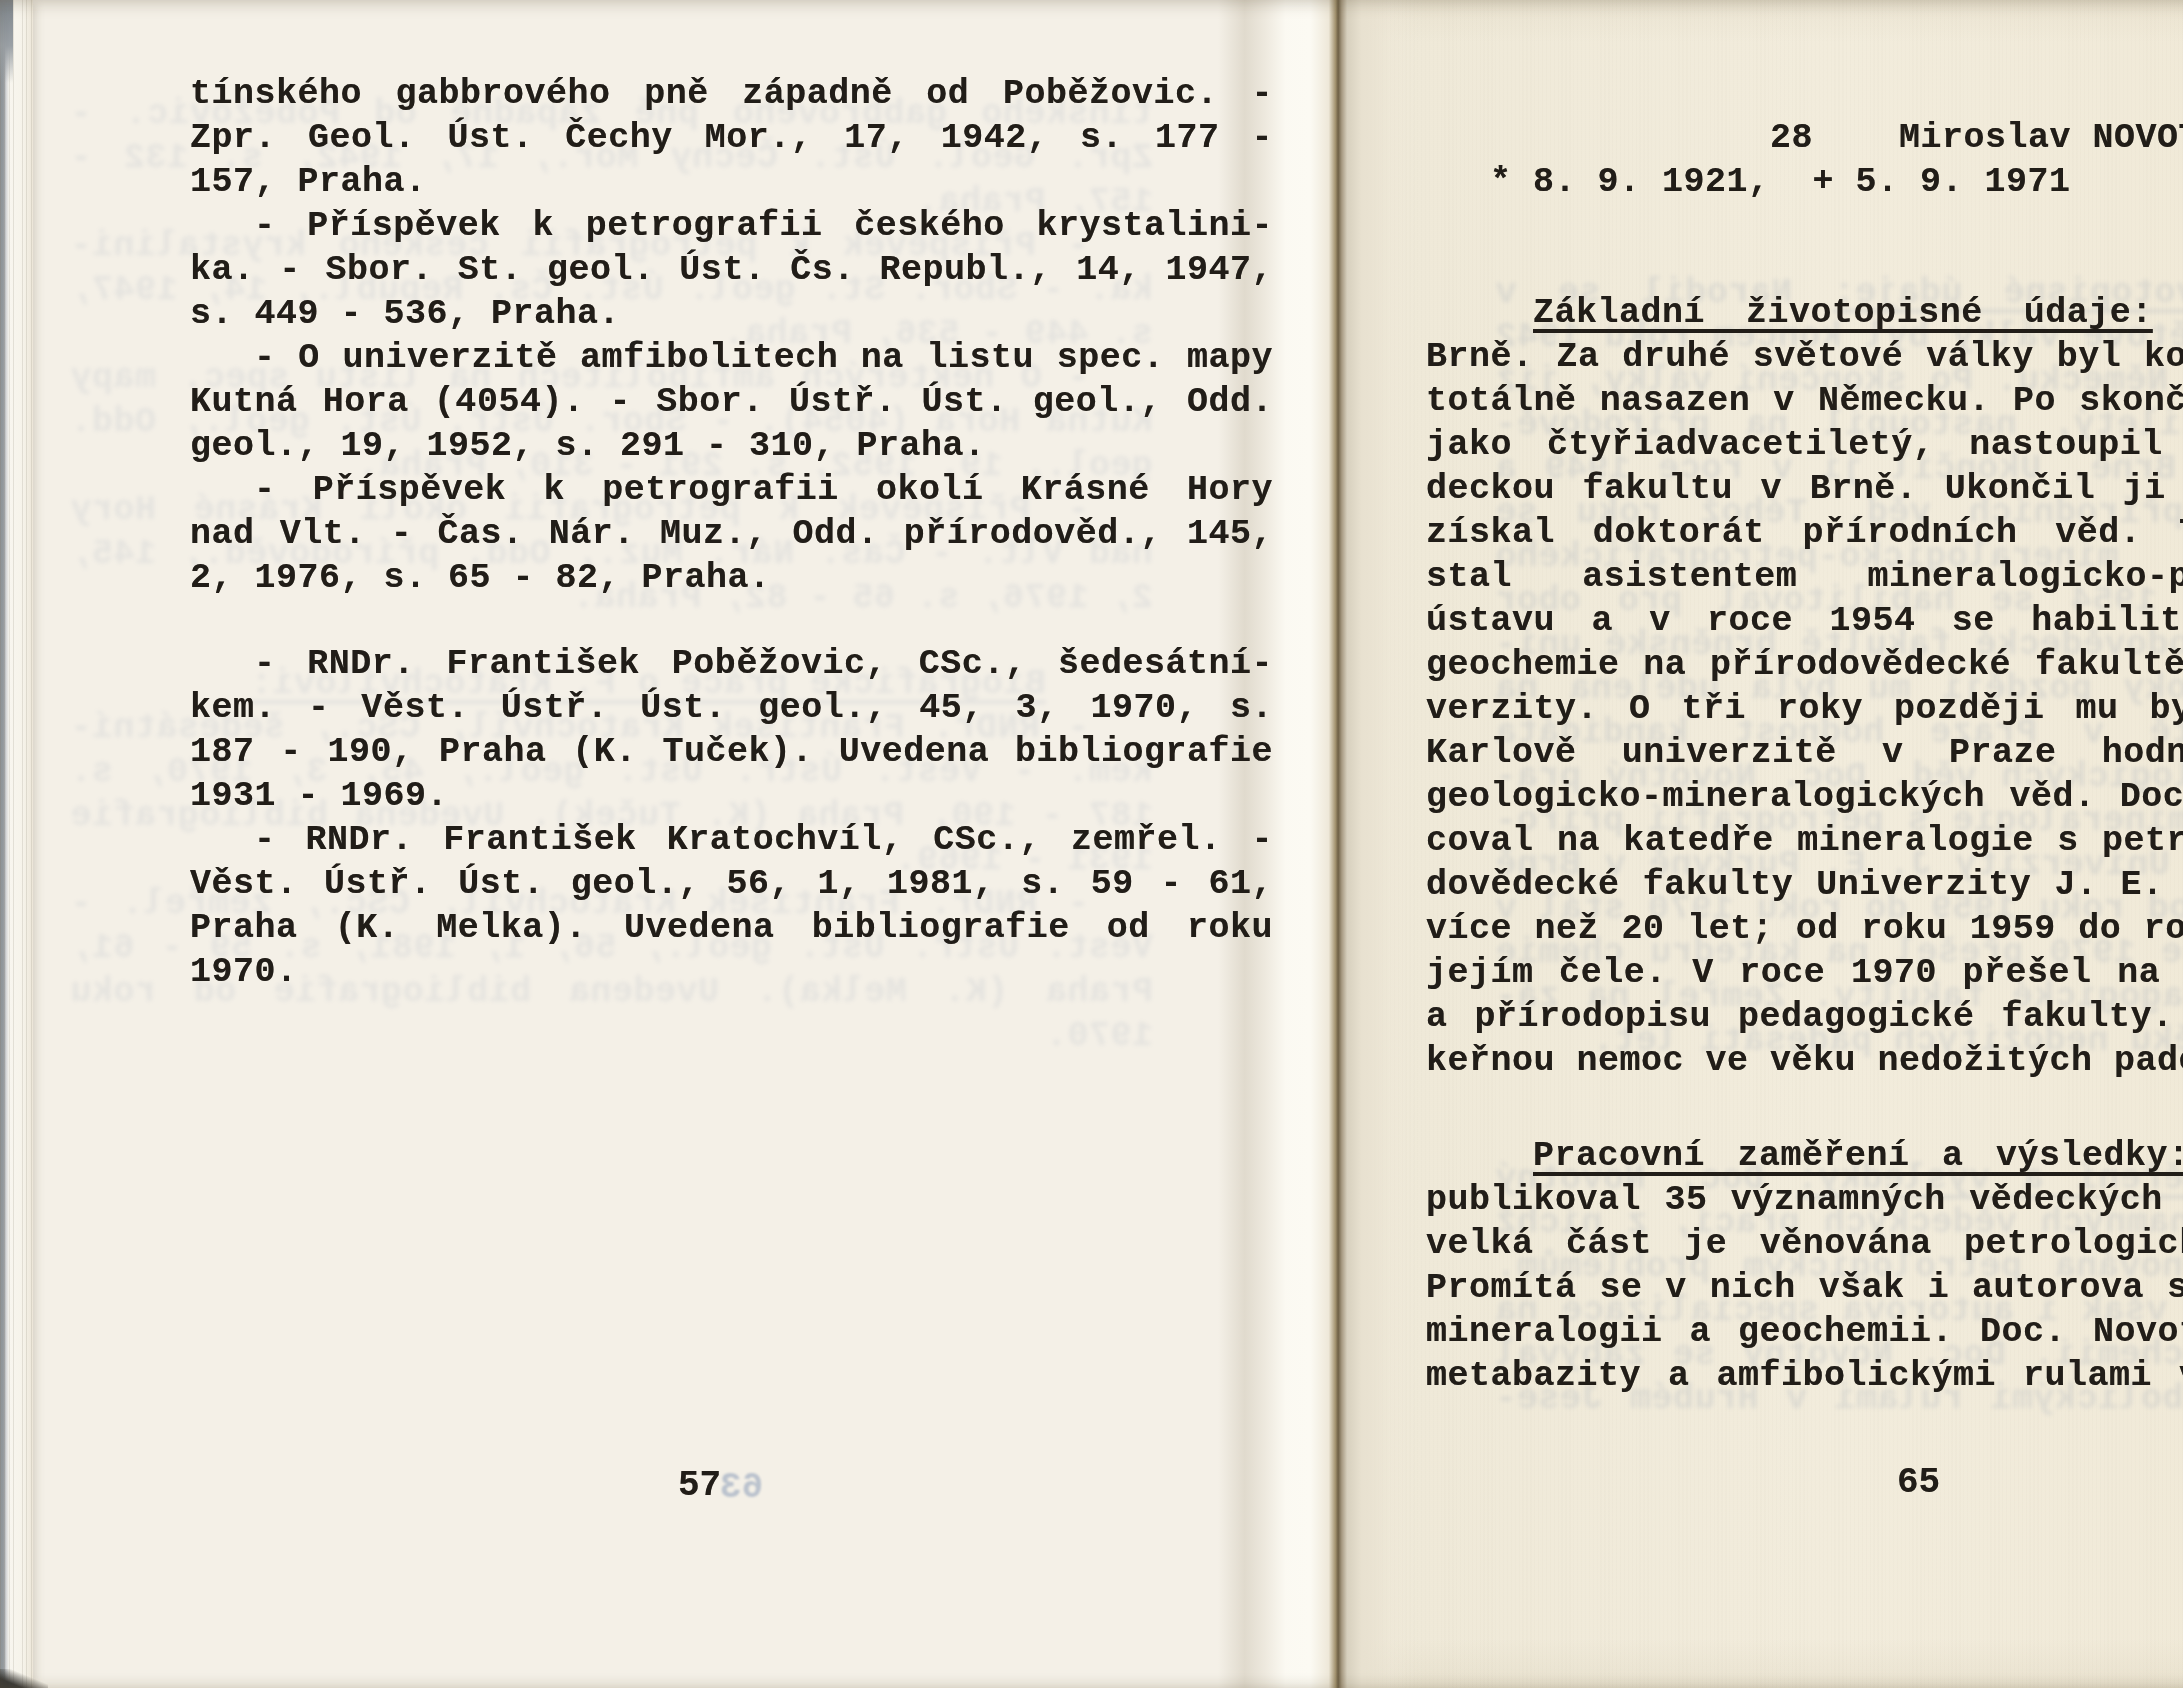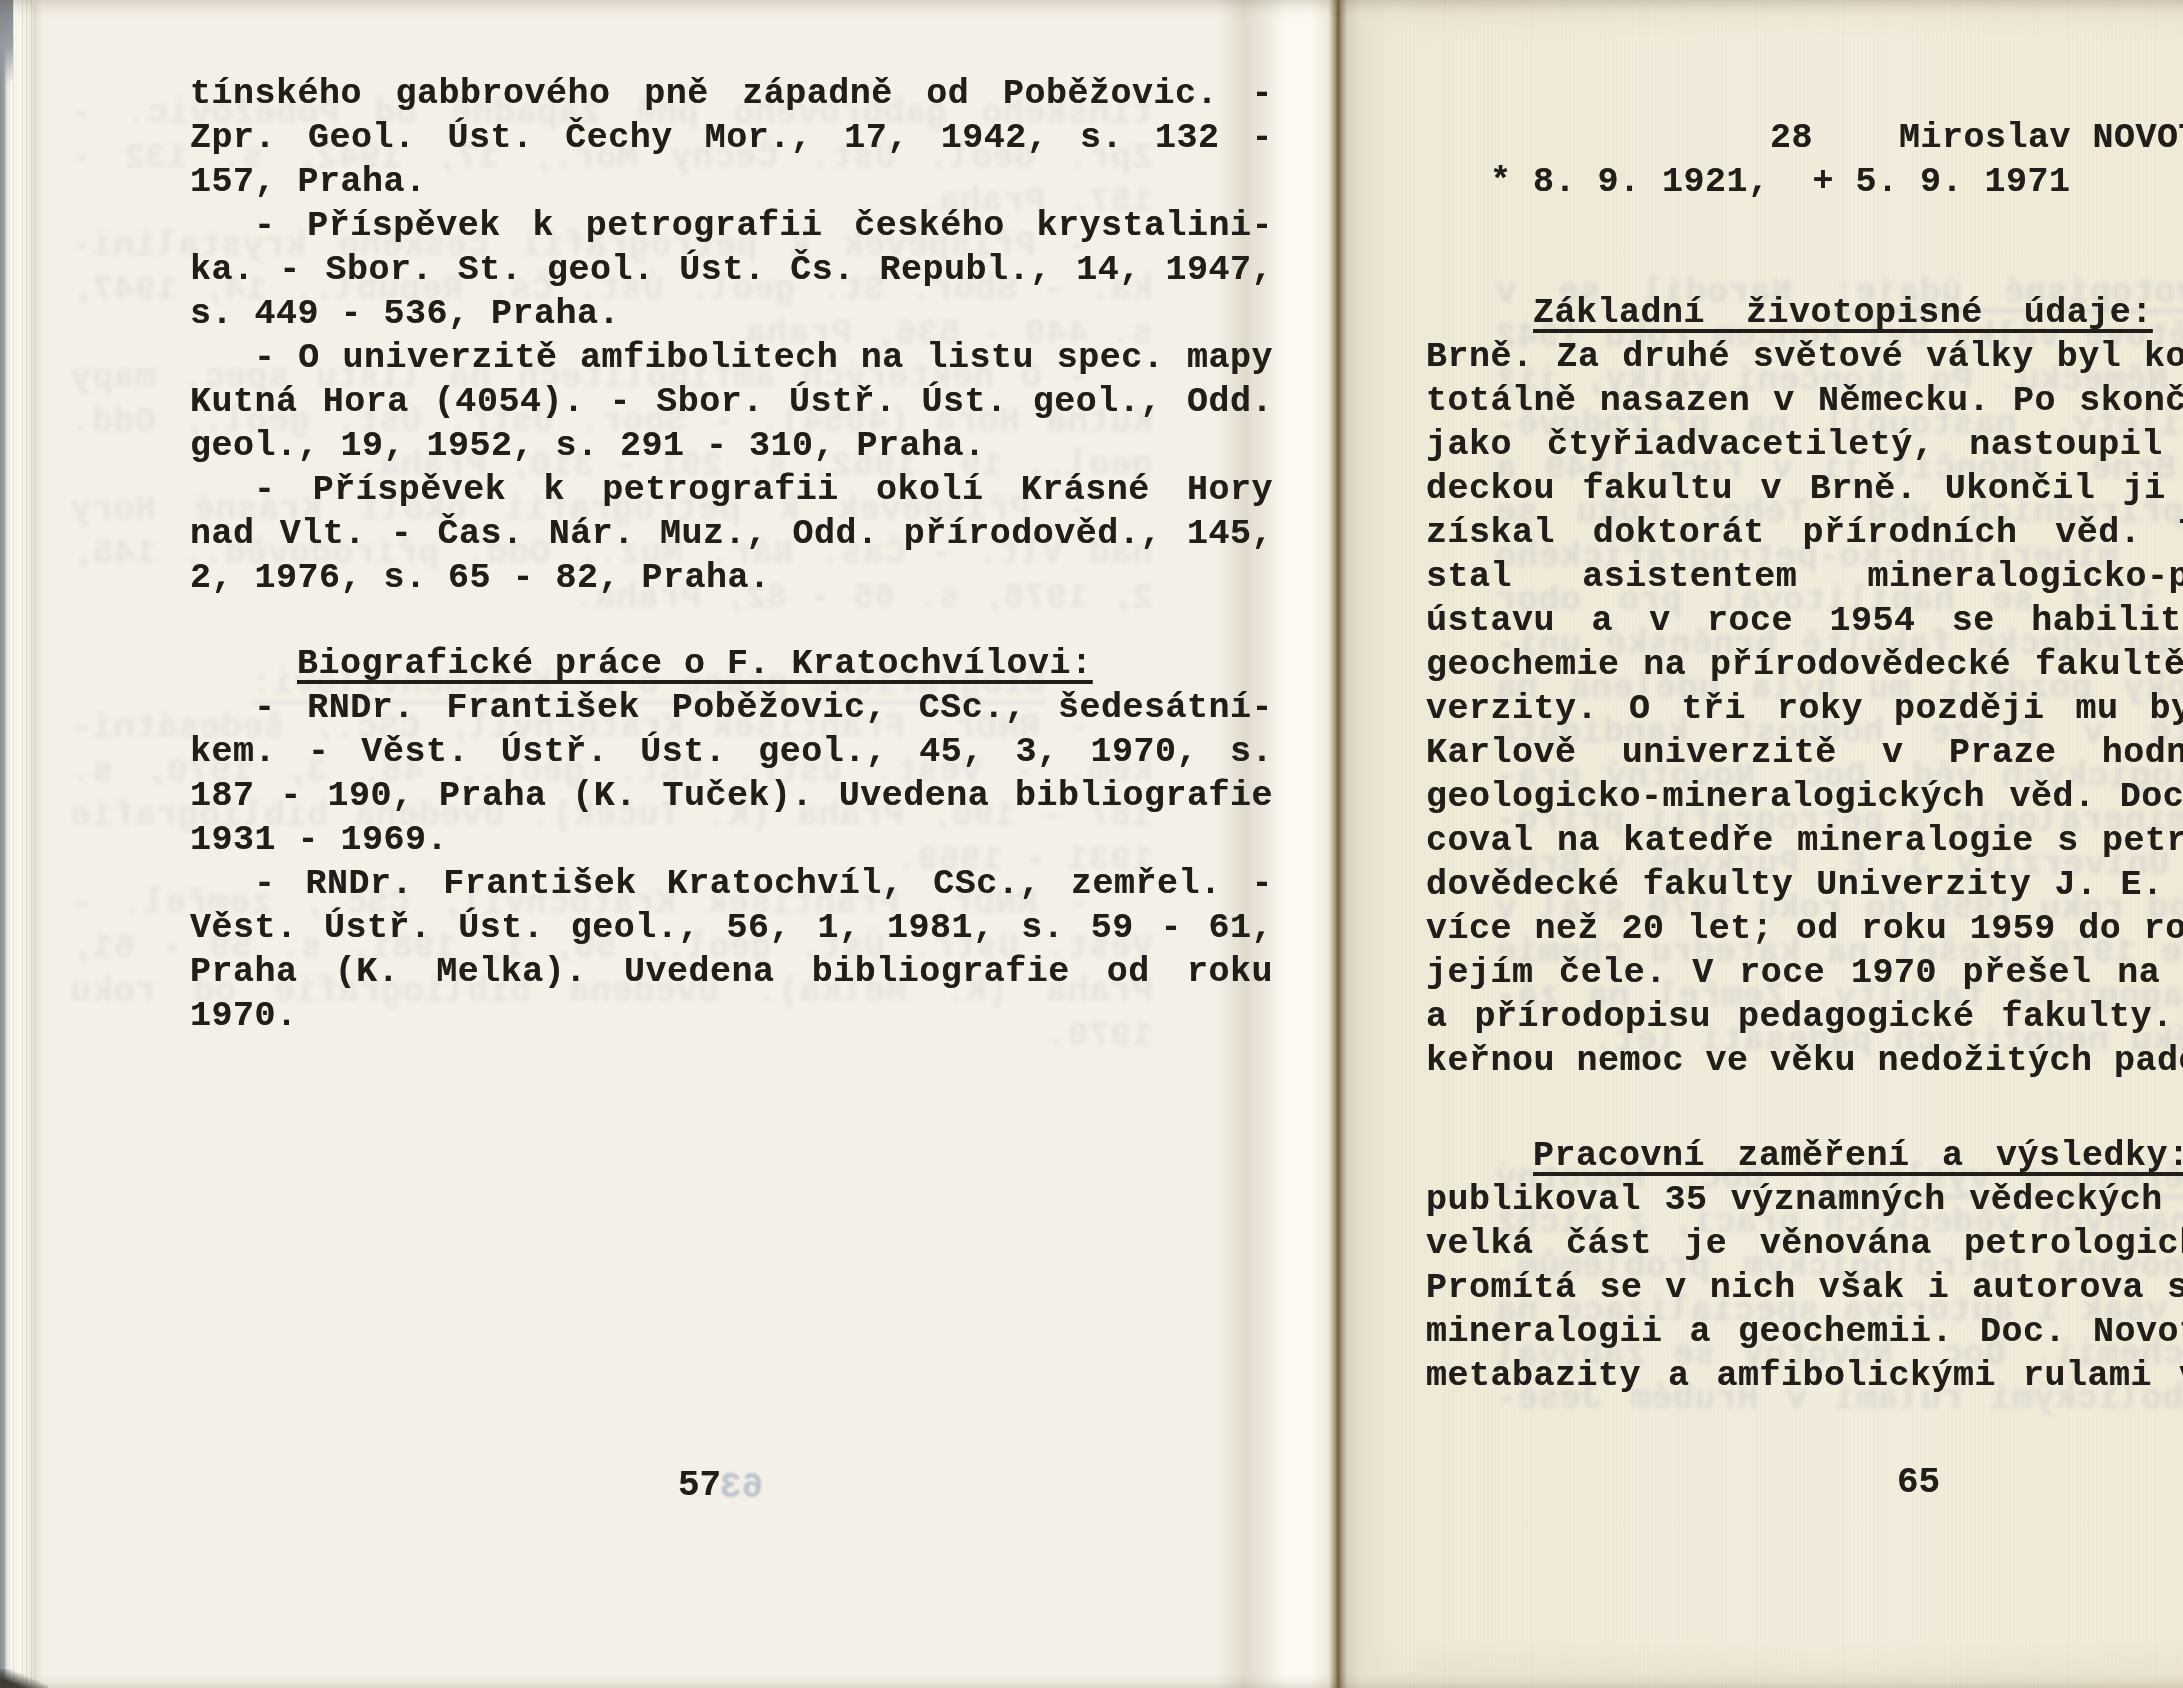--- a/index.html
+++ b/index.html
@@ -123,34 +123,33 @@
           <div class="ln">1931 - 1969.</div>
           <div class="ln j" style="padding-left: 64px;">- RNDr. František Kratochvíl, CSc., zemřel. -</div>
           <div class="ln j">Věst. Ústř. Úst. geol., 56, 1, 1981, s. 59 - 61,</div>
           <div class="ln j">Praha (K. Melka). Uvedena bibliografie od roku</div>
           <div class="ln">1970.</div>
         </div>
     </div>
 
     <div class="txt t1">
         <div class="ln j">tínského gabbrového pně západně od Poběžovic. -</div>
-        <div class="ln j">Zpr. Geol. Úst. Čechy Mor., 17, 1942, s. 132 -</div>
+        <div class="ln j">Zpr. Geol. Úst. Čechy Mor., 17, 1942, s. 177 -</div>
         <div class="ln">157, Praha.</div>
         <div class="ln j" style="padding-left: 64px;">- Příspěvek k petrografii českého krystalini-</div>
         <div class="ln j">ka. - Sbor. St. geol. Úst. Čs. Republ., 14, 1947,</div>
         <div class="ln">s. 449 - 536, Praha.</div>
         <div class="ln j" style="padding-left: 64px;">- O univerzitě amfibolitech na listu spec. mapy</div>
         <div class="ln j">Kutná Hora (4054). - Sbor. Ústř. Úst. geol., Odd.</div>
         <div class="ln">geol., 19, 1952, s. 291 - 310, Praha.</div>
         <div class="ln j" style="padding-left: 64px;">- Příspěvek k petrografii okolí Krásné Hory</div>
         <div class="ln j">nad Vlt. - Čas. Nár. Muz., Odd. přírodověd., 145,</div>
         <div class="ln">2, 1976, s. 65 - 82, Praha.</div>
       </div>
     <div class="txt t2">
-        <div class="ln" style="padding-left: 107px;"><span class="u">Biografické práce o F. Kratochvílovi:</span></div>
         <div class="ln j" style="padding-left: 64px;">- RNDr. František Poběžovic, CSc., šedesátní-</div>
         <div class="ln j">kem. - Věst. Ústř. Úst. geol., 45, 3, 1970, s.</div>
         <div class="ln j">187 - 190, Praha (K. Tuček). Uvedena bibliografie</div>
         <div class="ln">1931 - 1969.</div>
         <div class="ln j" style="padding-left: 64px;">- RNDr. František Kratochvíl, CSc., zemřel. -</div>
         <div class="ln j">Věst. Ústř. Úst. geol., 56, 1, 1981, s. 59 - 61,</div>
         <div class="ln j">Praha (K. Melka). Uvedena bibliografie od roku</div>
         <div class="ln">1970.</div>
       </div>
 

